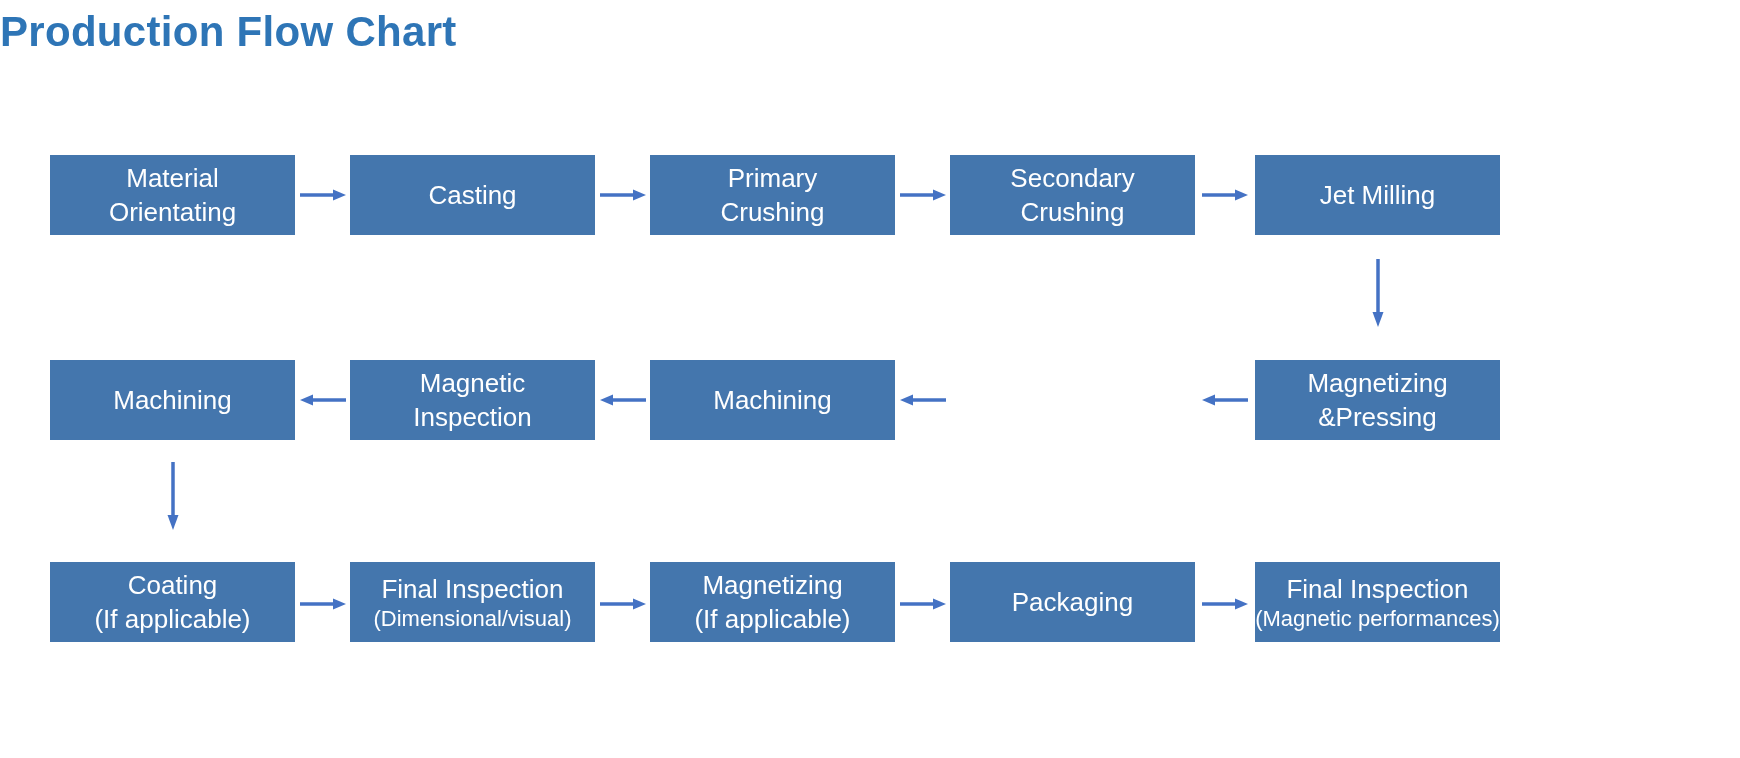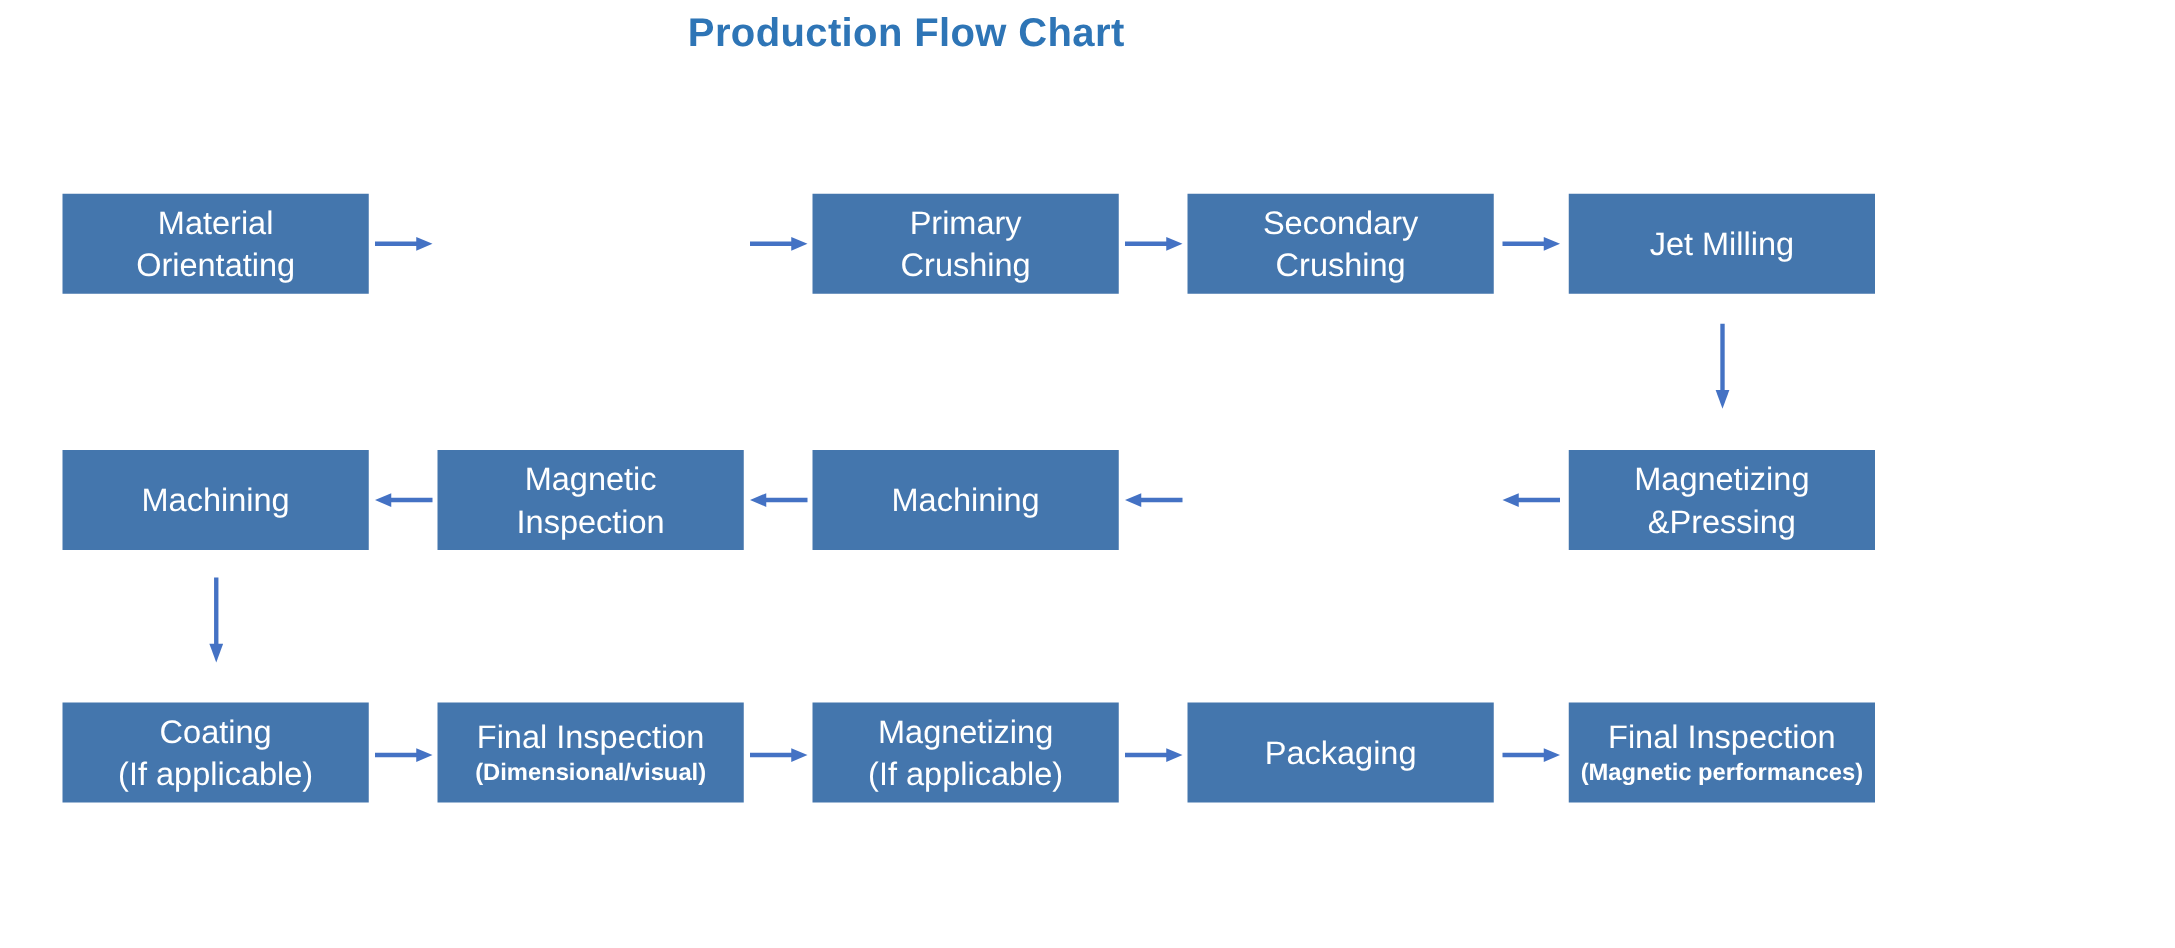--- a/index.html
+++ b/index.html
@@ -5,52 +5,54 @@
   html,body{margin:0;padding:0;background:#ffffff;}
   .canvas{
     position:relative;
     width:1740px;height:758px;
     background:#ffffff;
     font-family:"Liberation Sans", sans-serif;
     overflow:hidden;
   }
   .title{
     position:absolute;top:8px;left:0;width:1450px;
-    text-align:center;
-    font-size:32px;font-weight:700;color:#2E75B6;
+    font-size:42px;font-weight:700;color:#2E75B6;
     letter-spacing:0.3px;
   }
   .node{
     position:absolute;
     width:245px;height:80px;
     background:#4476AD;
     color:#ffffff;
     display:flex;flex-direction:column;
     align-items:center;justify-content:center;
     text-align:center;
     font-size:26px;line-height:34px;
   }
-  .node .small{font-size:19px;line-height:26px;font-weight:bold;}
+  .node .small{font-size:22px;line-height:26px;}
   .c0{left:50px}.c1{left:350px}.c2{left:650px}.c3{left:950px}.c4{left:1255px}
   .r0{top:155px}.r1{top:360px}.r2{top:562px}
   .harrow{position:absolute;width:48px;height:16px;}
   .varrow{position:absolute;width:16px;height:70px;}
   .ay0{top:187px}.ay1{top:392px}.ay2{top:596px}
   .ax0{left:299px}.ax1{left:599px}.ax2{left:899px}.ax3{left:1201px}
 </style>
 </head>
 <body>
 
 <div class="canvas">
 
   <div class="title">Production Flow Chart</div>
 
   <div class="node r0 c0">
     <span>Material</span>
     <span>Orientating</span>
+  </div>
+  <div class="node r0 c1">
+    <span>Casting</span>
   </div>
   <div class="node r0 c2">
     <span>Primary</span>
     <span>Crushing</span>
   </div>
   <div class="node r0 c3">
     <span>Secondary</span>
     <span>Crushing</span>
   </div>
   <div class="node r0 c4">

